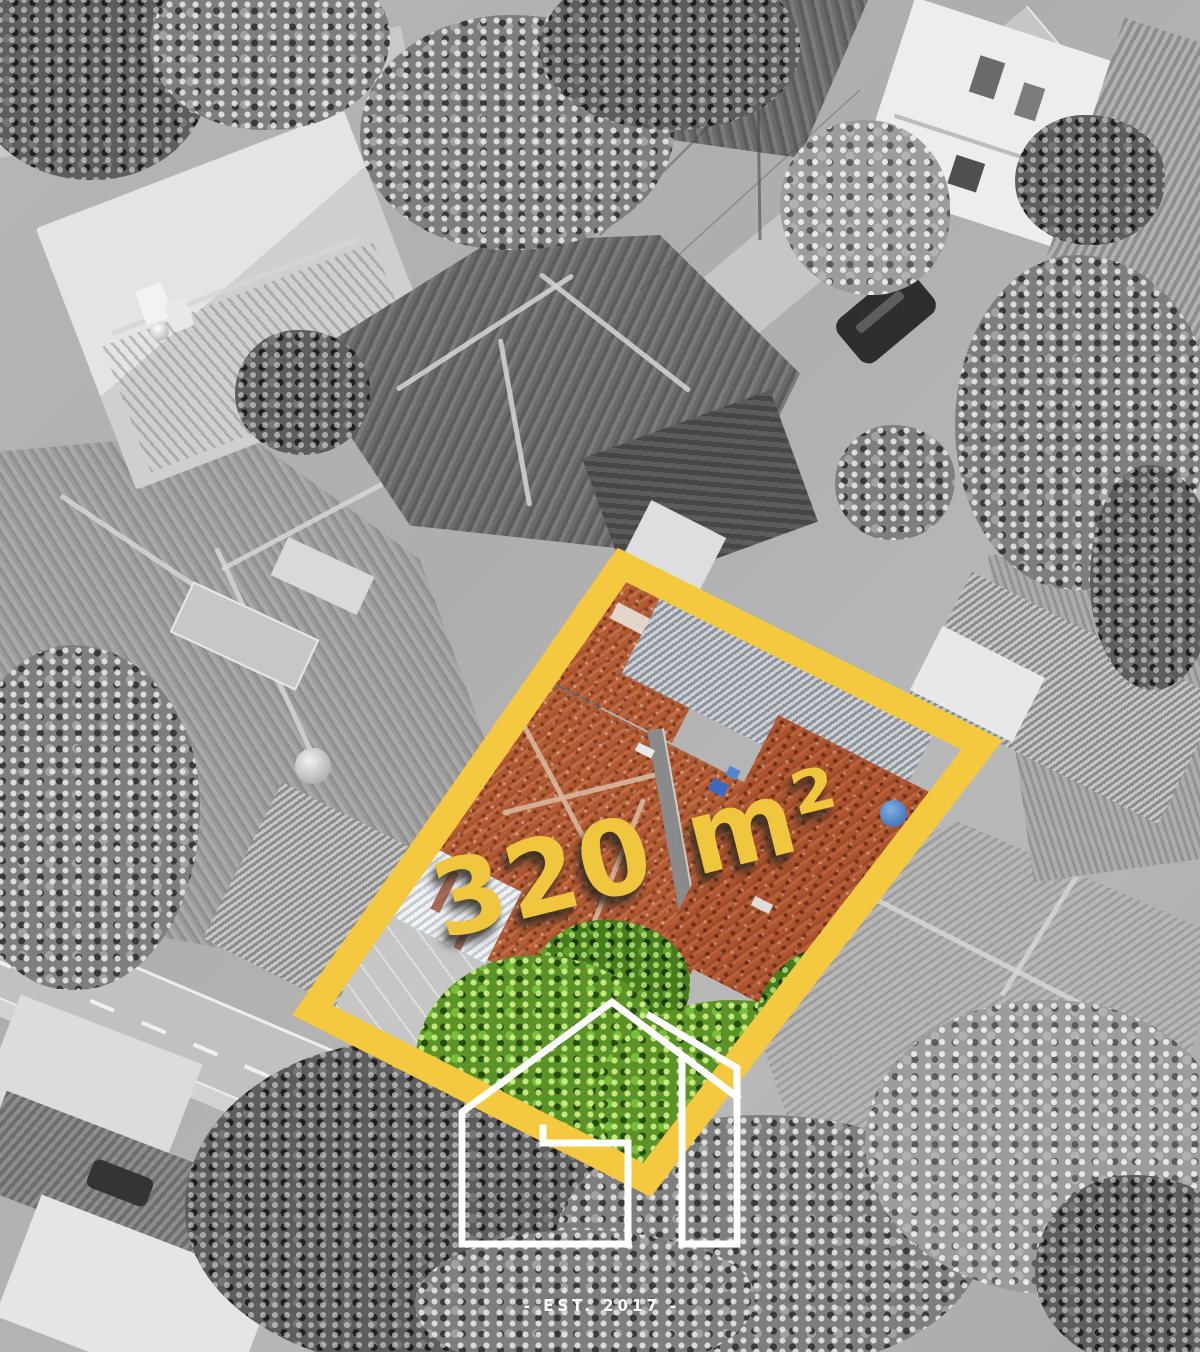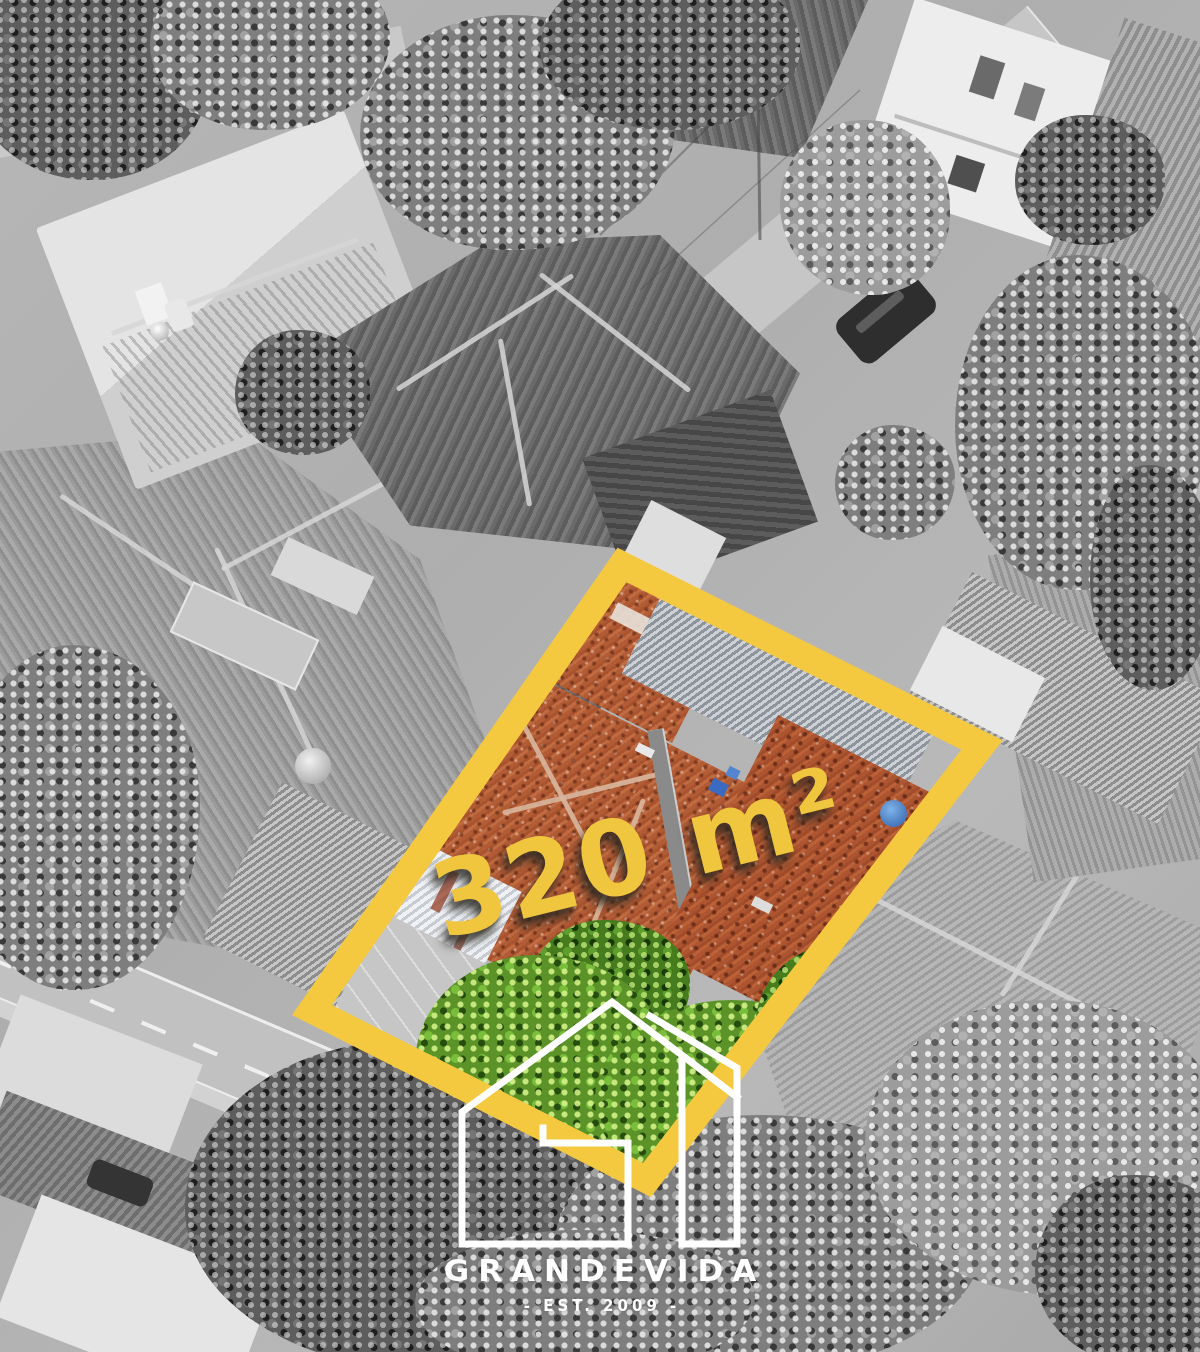--- a/index.html
+++ b/index.html
@@ -219,16 +219,15 @@
   <svg class="ab" width="1200" height="1352" viewBox="0 0 1200 1352" style="left:0;top:0;pointer-events:none;">
     <polygon points="622,565 982,745 647,1180 312,1010" fill="none" stroke="#F5C93F" stroke-width="27" stroke-linejoin="miter"></polygon>
     <g fill="none" stroke="#FFFFFF" stroke-width="7" stroke-linejoin="miter" stroke-linecap="square">
       <path d="M628 1244 L462 1244 L462 1112 L612 1002 L737 1097"></path>
       <path d="M650 1016 L737 1068 L737 1244 L682 1244 L682 1057"></path>
       <path d="M543 1128 L543 1143 L628 1143 L628 1244"></path>
     </g>
   </svg>
 
   <div id="area-label" class="ab">320 m²</div>
-  <div id="brand-name" class="ab">GRANDEVIDA</div>
-  <div id="brand-est" class="ab">- EST. 2009 -</div>
+  <div id="brand-est" class="ab">- EST. 2017 -</div>
 
 </div>
 
 </body></html>

